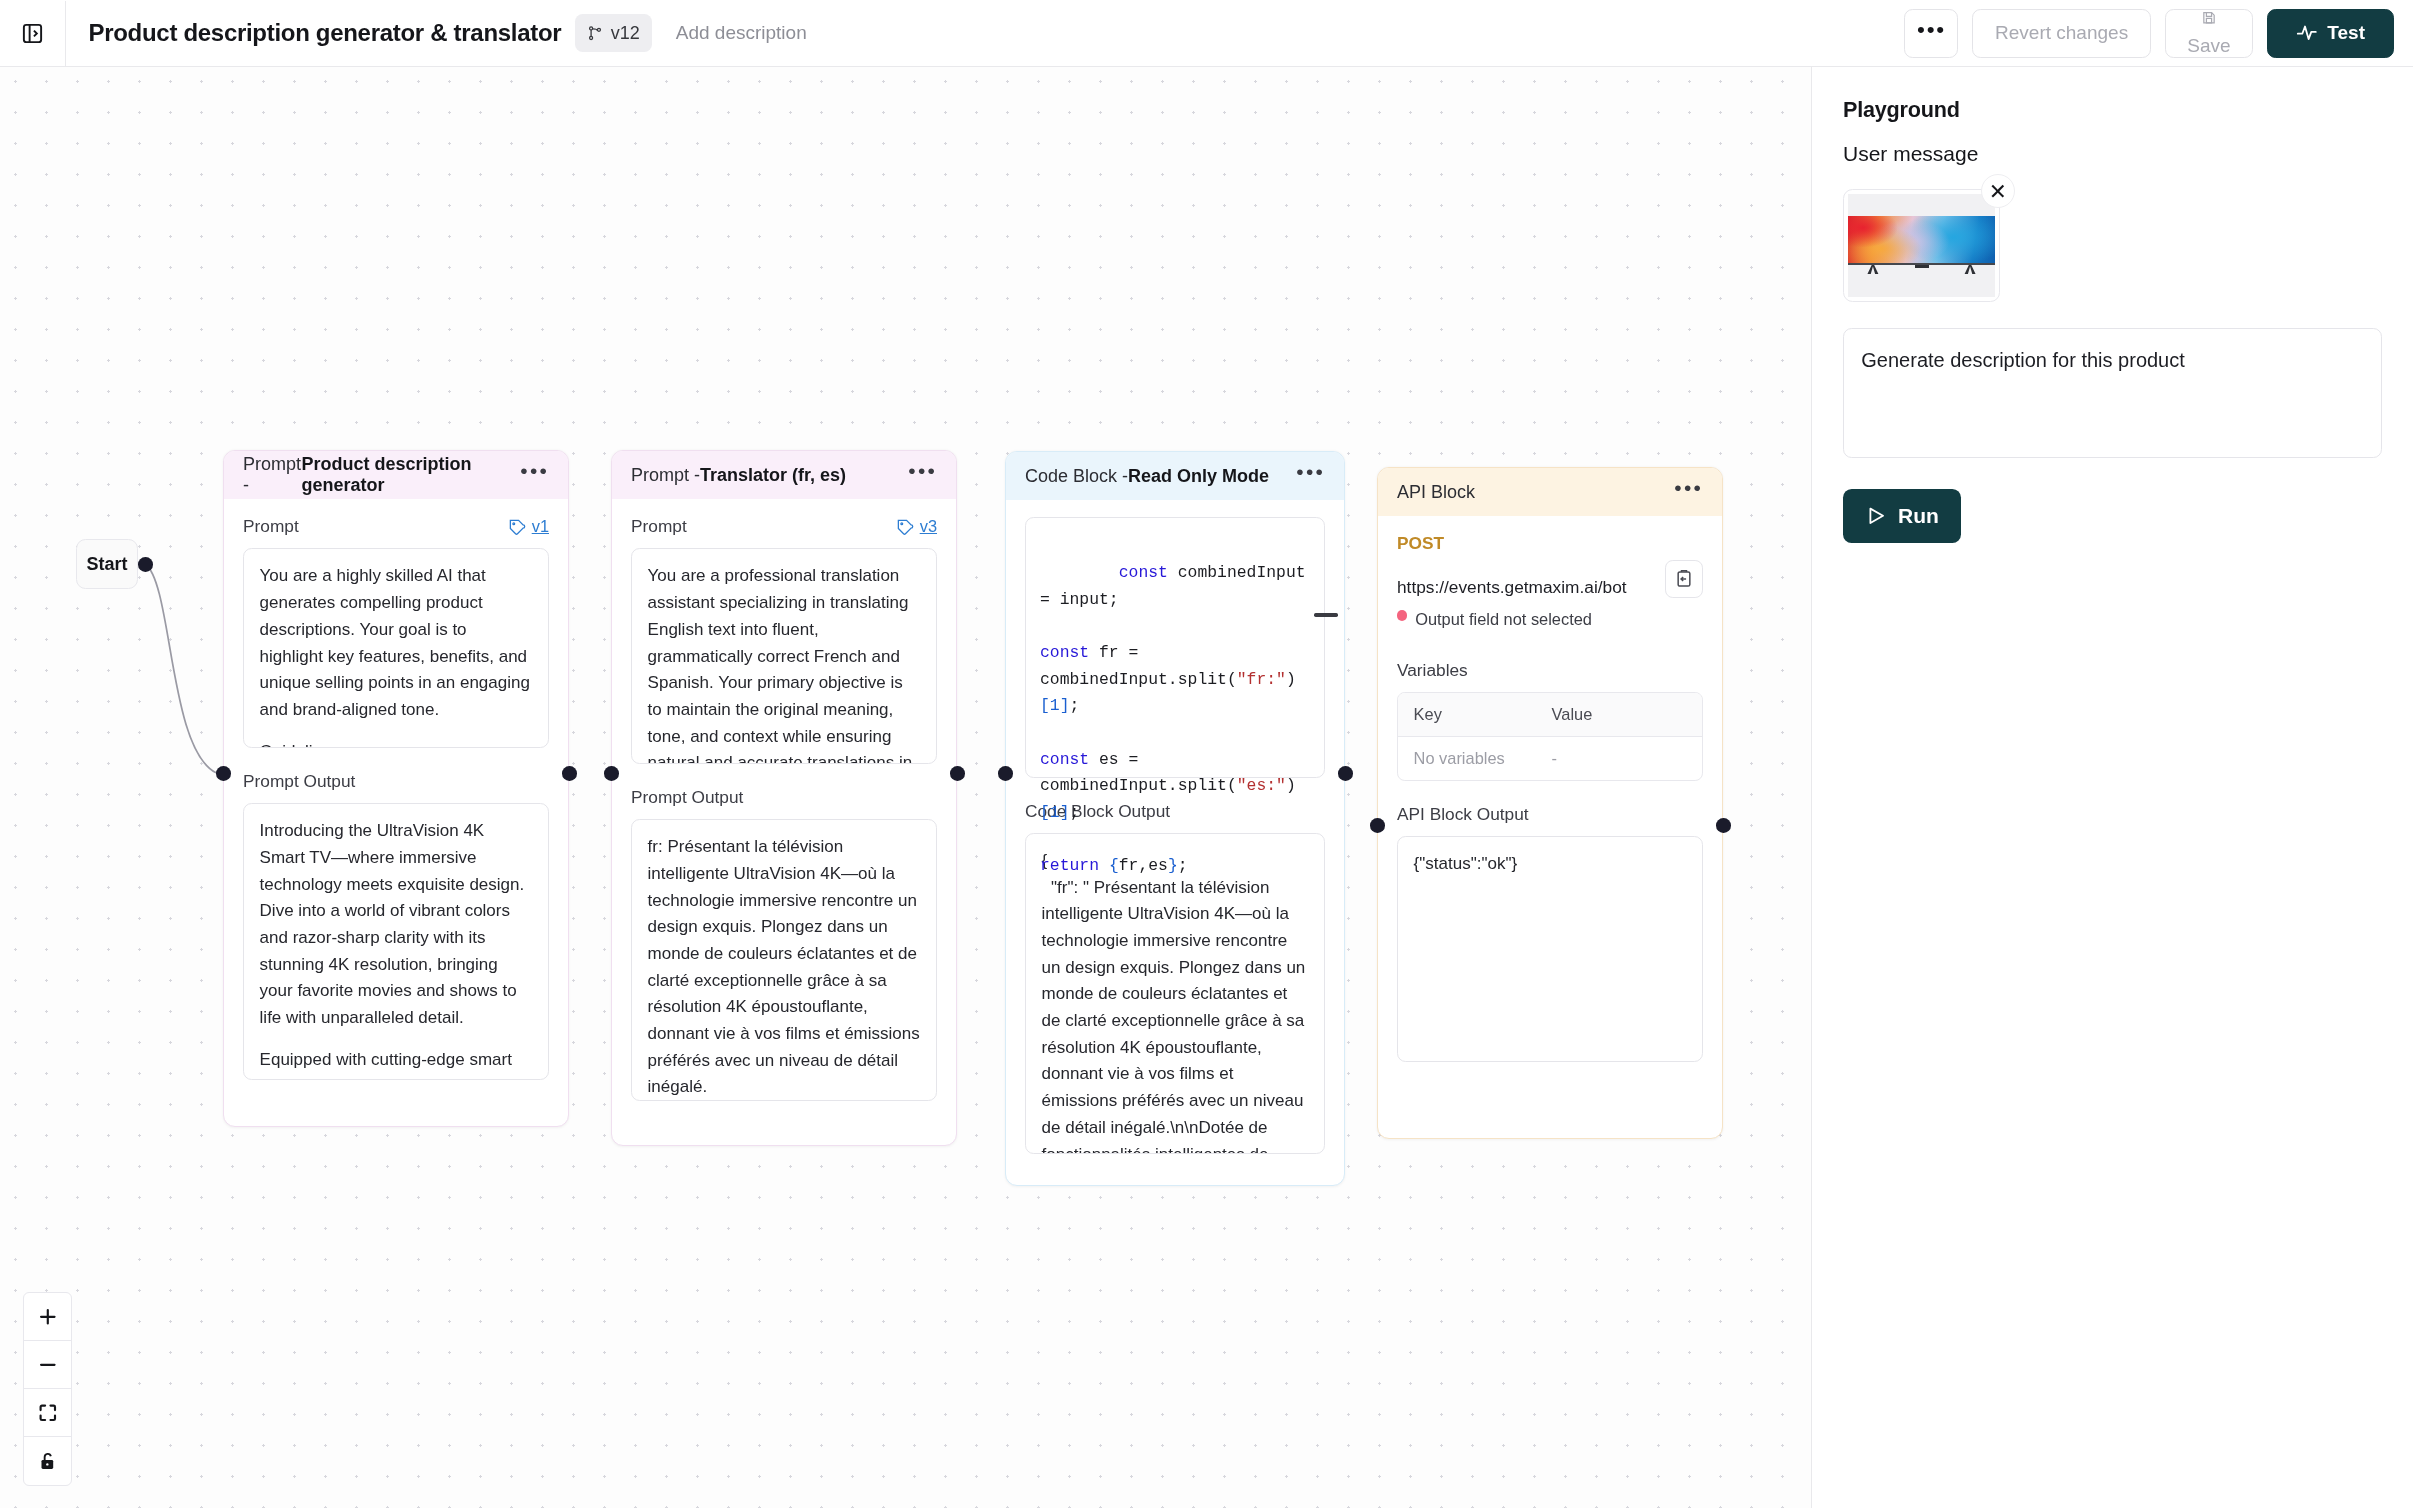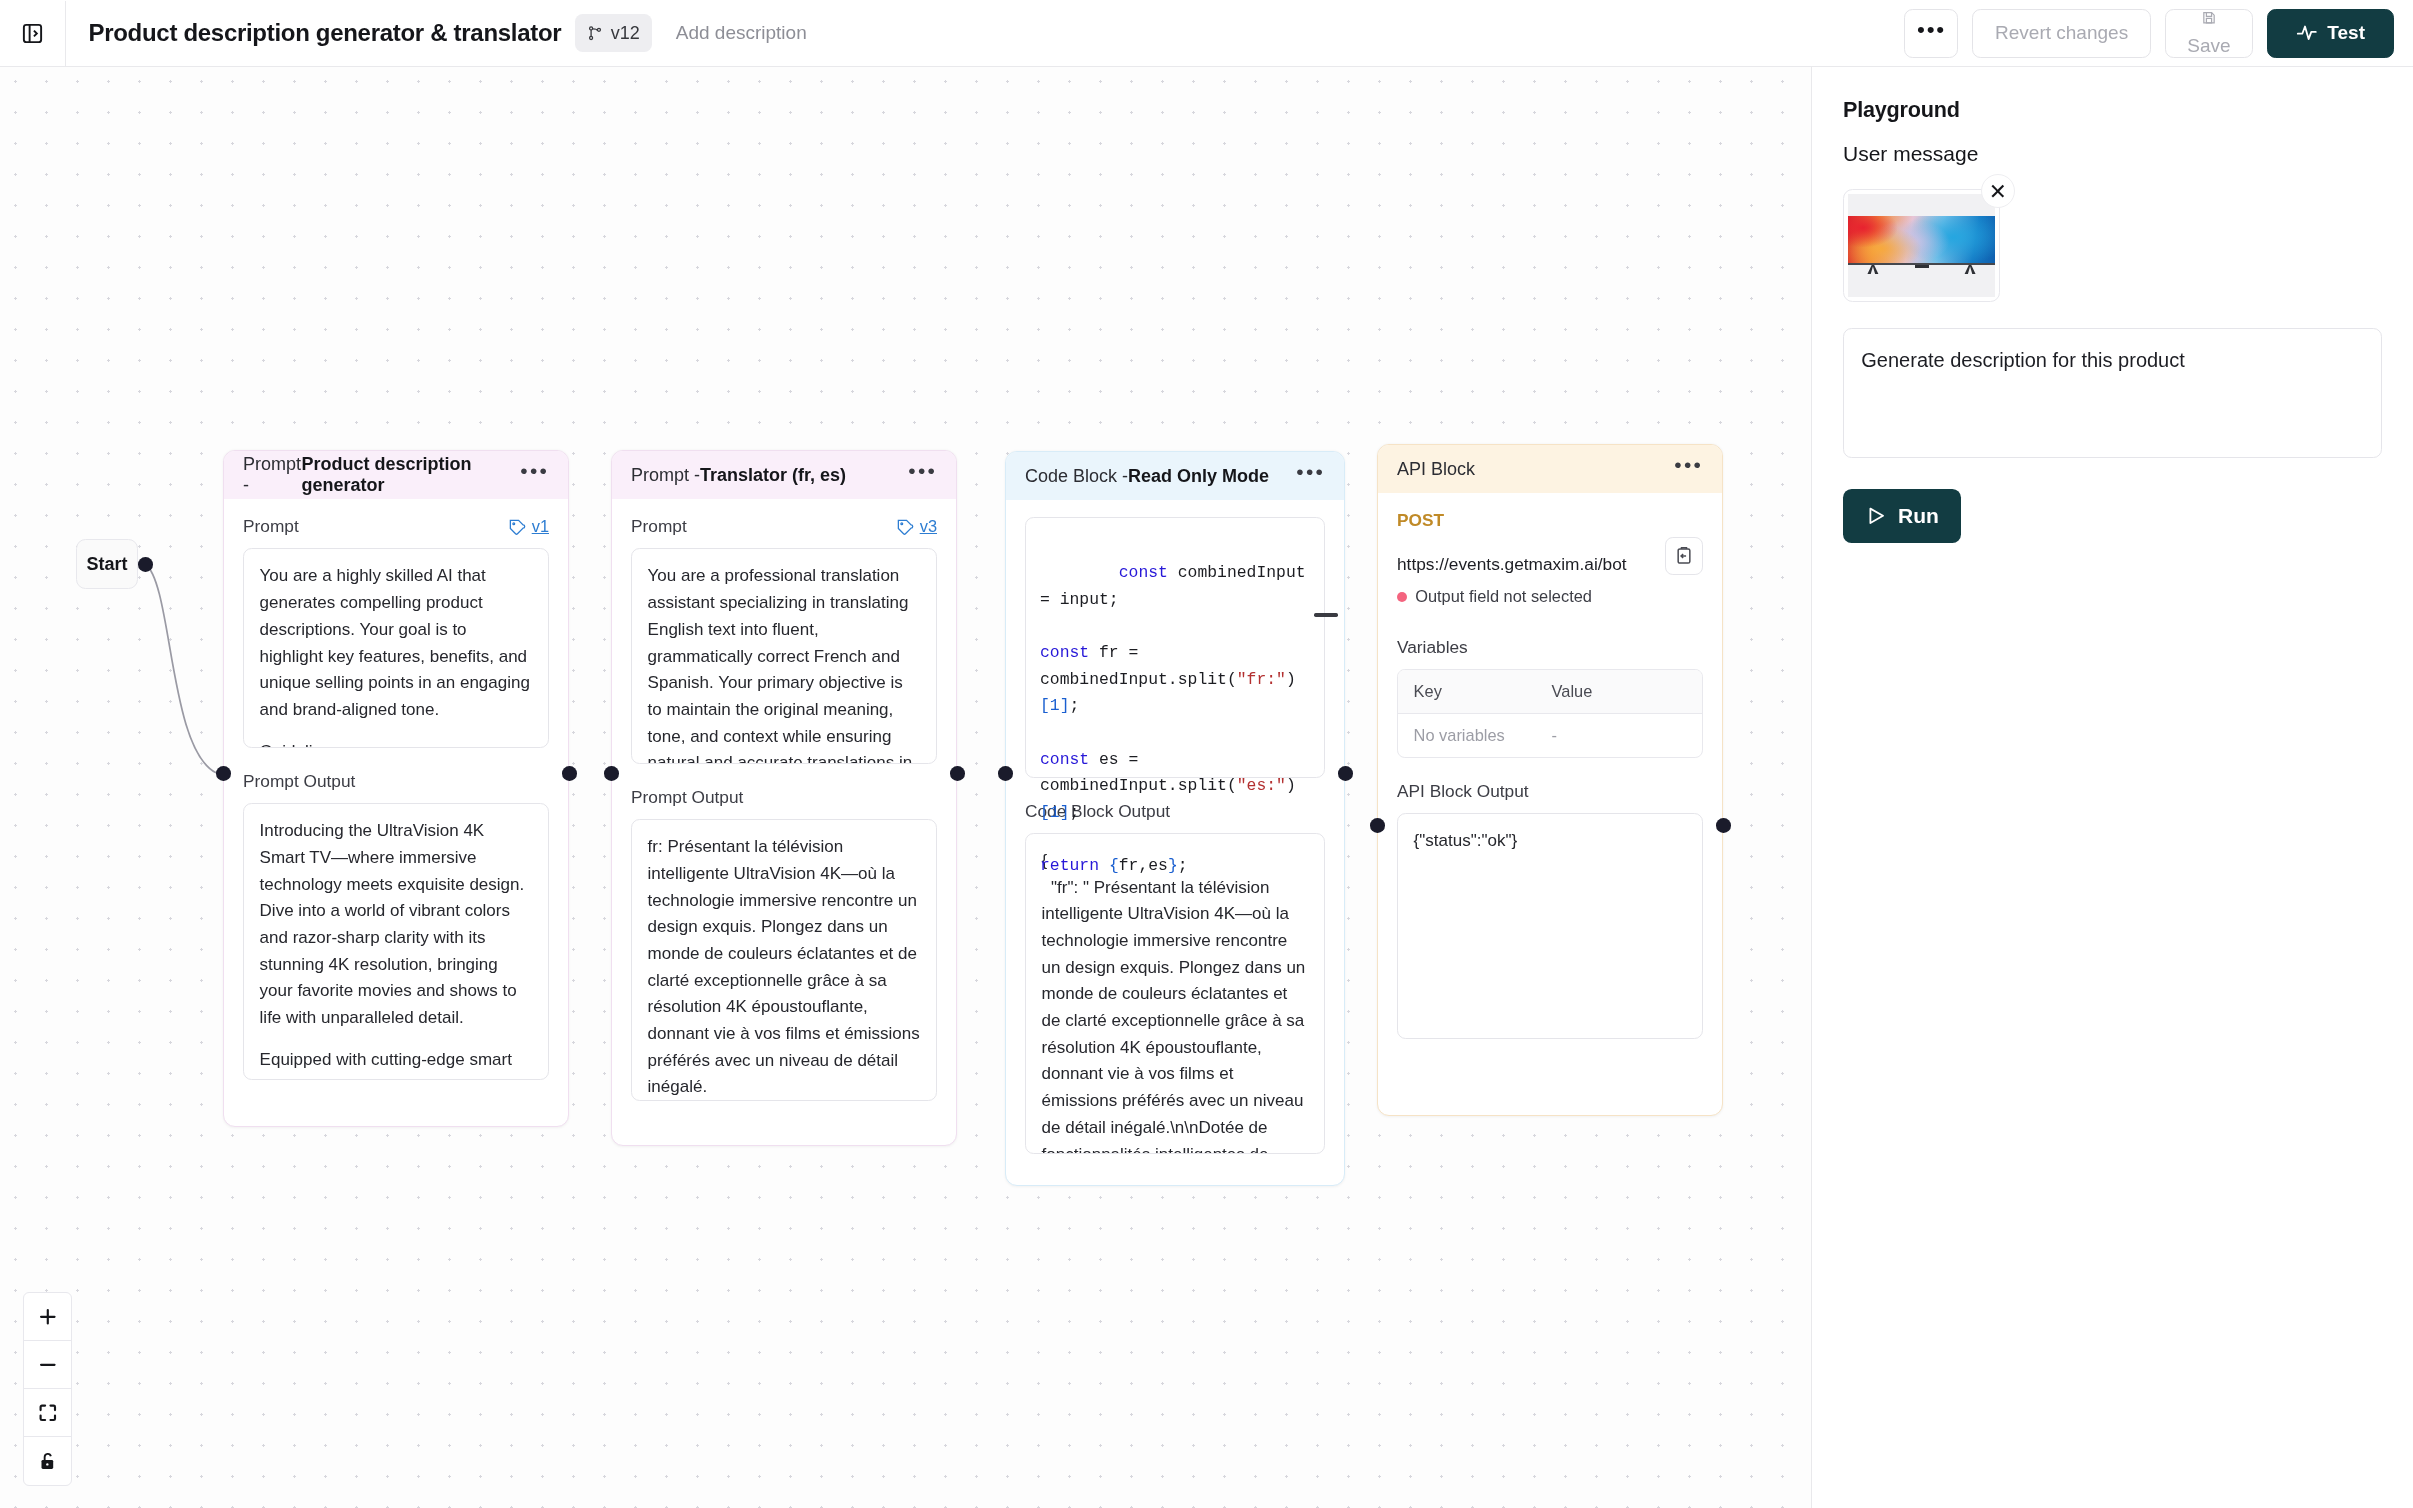--- a/index.html
+++ b/index.html
@@ -116,21 +116,21 @@
   .node-api .node-head { background: #fdf3e2; }
   .api-method { font-size: 17.3px; font-weight: 700; color: #c08a27; margin-bottom: 6px; }
   .api-url-row { display: flex; align-items: flex-end; }
   .api-url { font-size: 17.3px; color: #1d1e24; flex: 1; word-break: break-all; }
   .copy-btn {
     width: 38px; height: 38px; border: 0.9px solid #e5e5ea; border-radius: 7.8px;
     display: flex; align-items: center; justify-content: center; cursor: pointer;
     flex-shrink: 0; margin-left: 7px; background: #fff;
   }
   .copy-btn svg { width: 20px; height: 20px; }
-  .api-status { display: flex; align-items: center; gap: 7.8px; margin-top: 12px; font-size: 16.4px; color: #3c3d45; }
+  .api-status { display: flex; align-items: flex-start; gap: 7.8px; margin-top: 12px; font-size: 16.4px; color: #3c3d45; }
   .dot-red { width: 10.4px; height: 10.4px; border-radius: 50%; background: #f4647f; }
   .vars-label { font-size: 17.3px; color: #3c3d45; margin: 31px 0 11.2px 0; }
   .vars-table { border: 0.9px solid #e8e8ed; border-radius: 7.8px; overflow: hidden; }
   .vars-head { display: flex; background: #fafafb; border-bottom: 0.9px solid #e8e8ed; }
   .vars-head div { padding: 12px 15.6px; font-size: 16.4px; color: #4a4b53; }
   .vars-row { display: flex; }
   .vars-row div { padding: 12px 15.6px; font-size: 16.4px; color: #9c9da5; }
   .col-k { width: 138px; flex-shrink: 0; }
 
   .handle {
@@ -355,21 +355,21 @@
         <div class="resize-bar"></div>
       </div>
       <div class="field-label" style="margin:22.5px 0 11.2px 0;">Code Block Output</div>
       <div class="textbox" style="height:321px; white-space:pre-wrap;">{
   "fr": " Présentant la télévision intelligente UltraVision 4K—où la technologie immersive rencontre un design exquis. Plongez dans un monde de couleurs éclatantes et de clarté exceptionnelle grâce à sa résolution 4K époustouflante, donnant vie à vos films et émissions préférés avec un niveau de détail inégalé.\n\nDotée de fonctionnalités intelligentes de pointe, cette</div>
     </div>
   </div>
   <div class="handle" style="left:998px; top:700px;"></div>
   <div class="handle" style="left:1338px; top:700px;"></div>
 
-  <div class="node node-api" style="left:1377px; top:378px; height:672px;">
+  <div class="node node-api" style="left:1377px; top:401px; height:672px;">
     <div class="node-head">
       <span>API Block</span>
       <span class="dots">•••</span>
     </div>
     <div class="node-body">
       <div class="api-method">POST</div>
       <div class="api-url-row">
         <div class="api-url">https://events.getmaxim.ai/bot</div>
         <div class="copy-btn">
           <svg viewBox="0 0 24 24" fill="none" stroke="#4a4b53" stroke-width="1.8">

